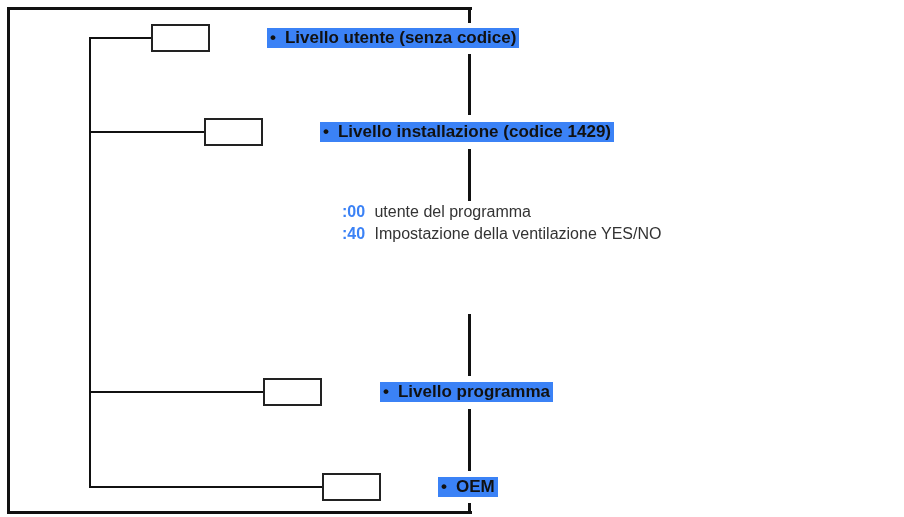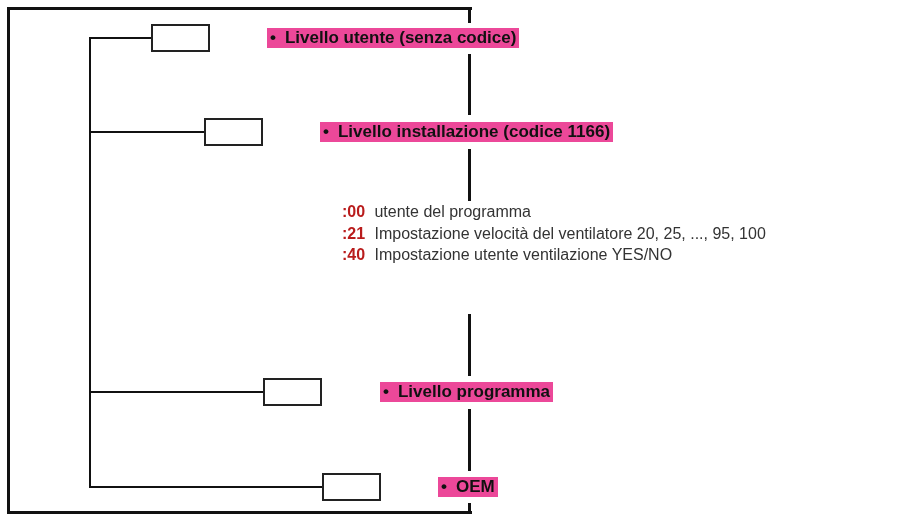--- a/index.html
+++ b/index.html
@@ -6,25 +6,25 @@
     body { width: 904px; height: 517px; position: relative; overflow: hidden;
            font-family: "Liberation Sans", "DejaVu Sans", sans-serif; color: #111111; }
     .line { position: absolute; background: #111111; }
     .frame-left { left: 7px; top: 7px; width: 3px; height: 507px; }
     .frame-top { left: 7px; top: 7px; width: 465px; height: 3px; }
     .frame-bottom { left: 7px; top: 511px; width: 465px; height: 3px; }
     .frame-right-seg { width: 3px; left: 468px; }
     .trunk { left: 89px; top: 37px; width: 2px; height: 451px; }
     .branch { height: 2px; left: 89px; }
     .box { position: absolute; border: 2px solid #222222; background: #ffffff; box-sizing: border-box; width: 59px; height: 28px; }
-    .level-label { position: absolute; font-weight: bold; font-size: 17px; line-height: 20px; white-space: nowrap; background: #ec4899; padding: 0 3px; }
+    .level-label { position: absolute; font-weight: bold; font-size: 17px; line-height: 20px; white-space: nowrap; background: #3b82f6; padding: 0 3px; }
     .bullet { display: inline-block; margin-right: 9px; font-weight: bold; }
     .param-list { position: absolute; left: 340px; top: 201px; font-size: 16px; line-height: 21.5px; background: #ffffff; padding: 0 2px; }
     .param-row { white-space: nowrap; color: #333333; }
-    .param-code { font-weight: bold; color: #b91c1c; display: inline-block; width: 28px; }
+    .param-code { font-weight: bold; color: #3b82f6; display: inline-block; width: 28px; }
   </style>
 </head>
 <body>
 
 <div class="line frame-left"></div>
 <div class="line frame-top"></div>
 <div class="line frame-bottom"></div>
 <div class="line frame-right-seg" style="top:7px;height:16px;"></div>
 <div class="line frame-right-seg" style="top:54px;height:61px;"></div>
 <div class="line frame-right-seg" style="top:149px;height:55px;"></div>
@@ -40,35 +40,31 @@
 
 <div class="box" style="left:151px;top:24px;"></div>
 <div class="box" style="left:204px;top:118px;"></div>
 <div class="box" style="left:263px;top:378px;"></div>
 <div class="box" style="left:322px;top:473px;"></div>
 
 <div class="level-label" style="left:267px;top:28px;">
   <span class="bullet">•</span><span>Livello utente (senza codice)</span>
 </div>
 <div class="level-label" style="left:320px;top:122px;">
-  <span class="bullet">•</span><span>Livello installazione (codice 1166)</span>
+  <span class="bullet">•</span><span>Livello installazione (codice 1429)</span>
 </div>
 <div class="level-label" style="left:380px;top:382px;">
   <span class="bullet">•</span><span>Livello programma</span>
 </div>
 <div class="level-label" style="left:438px;top:477px;">
   <span class="bullet">•</span><span>OEM</span>
 </div>
 
 <div class="param-list">
   <div class="param-row">
     <span class="param-code">:00</span>
     <span>utente del programma</span>
   </div>
   <div class="param-row">
-    <span class="param-code">:21</span>
-    <span>Impostazione velocità del ventilatore 20, 25, ..., 95, 100</span>
-  </div>
-  <div class="param-row">
     <span class="param-code">:40</span>
-    <span>Impostazione utente ventilazione YES/NO</span>
+    <span>Impostazione della ventilazione YES/NO</span>
   </div>
 </div>
 
 </body></html>

